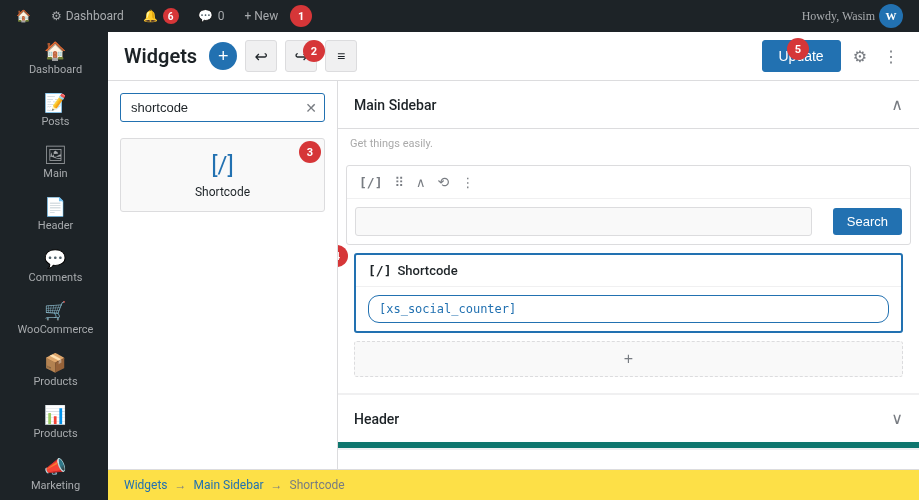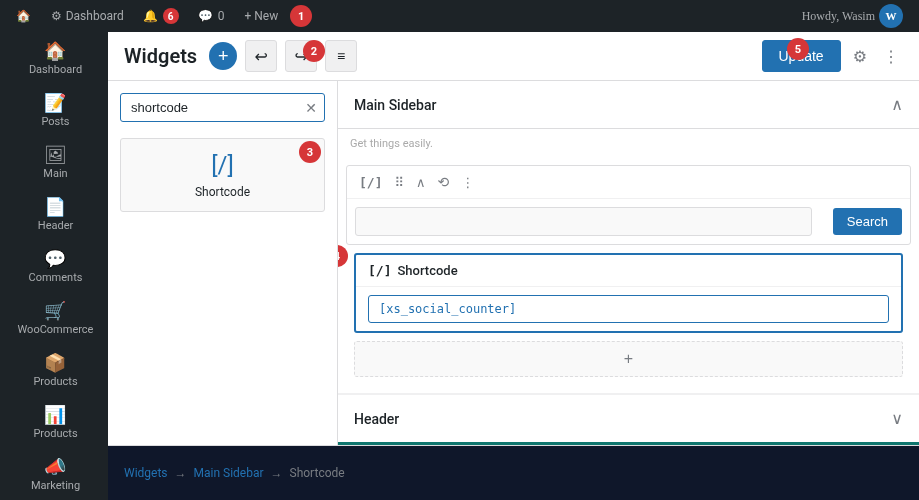--- a/index.html
+++ b/index.html
@@ -179,41 +179,41 @@
     .shortcode-block {
       border: 2px solid #2271b1; border-radius: 3px; margin: 8px; background: #fff;
     }
     .shortcode-block-header {
       display: flex; align-items: center; gap: 6px; padding: 8px 12px;
       font-weight: 500; font-size: 13px; border-bottom: 1px solid #f0f0f1;
     }
     .shortcode-block-body { padding: 8px 12px; }
     .shortcode-code-input {
       width: 100%; padding: 6px 10px; border: 1px solid #2271b1;
-      border-radius: 3px; font-size: 12px; color: #2271b1; font-family: monospace;
+      border-radius: 11px; font-size: 12px; color: #2271b1; font-family: monospace;
       background: #fff;
     }
     .add-block-btn {
       width: calc(100% - 16px); margin: 0 8px 8px; padding: 8px;
       border: 1px dashed #dcdcde; background: #f9f9f9; border-radius: 3px;
       cursor: pointer; color: #787c82; font-size: 16px;
     }
 
     
     .annotation {
       width: 22px; height: 22px; border-radius: 50%;
       background: #d63638; color: #fff; font-size: 11px; font-weight: bold;
       display: flex; align-items: center; justify-content: center;
       position: absolute; pointer-events: none; z-index: 100;
     }
 
     
     .breadcrumb-bar {
-      background: #0f172a; border-top: 1px solid #dcdcde;
-      padding: 20px 16px; font-size: 12px; color: #787c82;
+      background: #fde047; border-top: 1px solid #dcdcde;
+      padding: 8px 16px; font-size: 12px; color: #787c82;
       flex-shrink: 0;
     }
     .breadcrumb-link { color: #2271b1; cursor: pointer; }
     .breadcrumb-sep { margin: 0 4px; }
 
     
     .get-things-text {
       padding: 8px 16px 4px; font-size: 12px; color: #787c82;
     }
 

